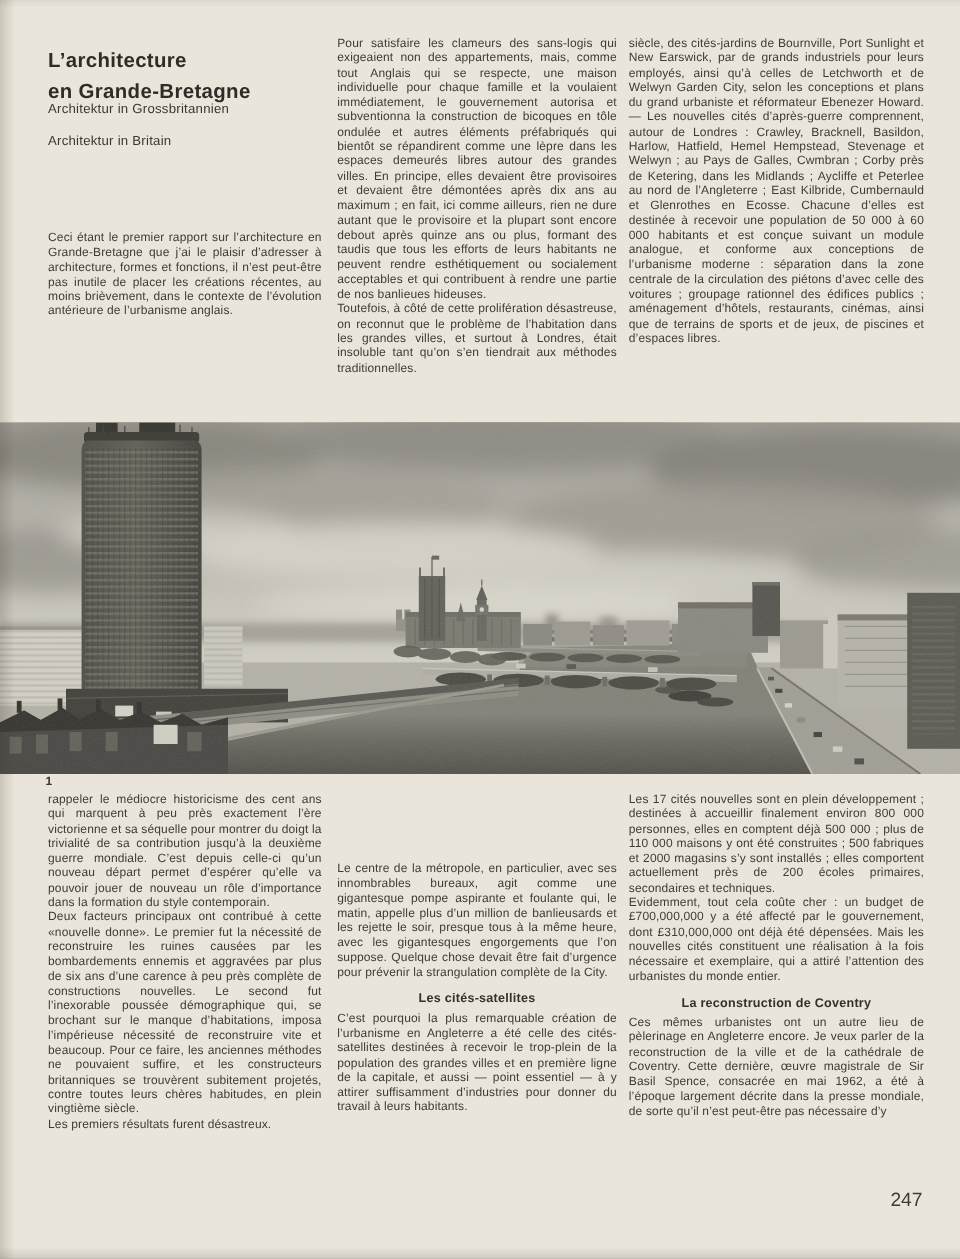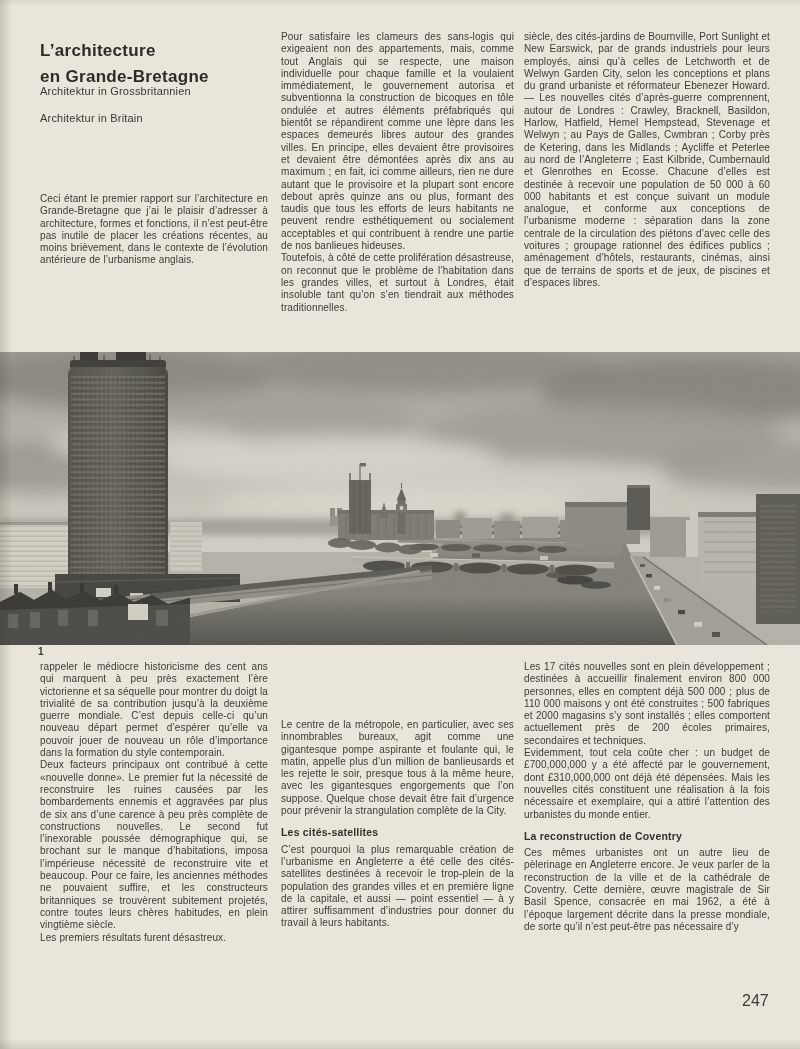--- a/index.html
+++ b/index.html
@@ -16,21 +16,21 @@
   #subtitle-en{top:112px;}
 
   .col{position:absolute;text-align:justify;font-size:10px;line-height:12.3px;letter-spacing:.12px;color:#3d3b35;}
   .col p{margin:0;}
   #col1-top{left:40px;top:193px;width:228px;}
   #col2-top{left:281px;top:31px;width:233px;}
   #col3-top{left:524px;top:31px;width:246px;}
   #col1-bot{left:40px;top:661px;width:228px;}
   #col2-bot{left:281px;top:695px;width:233px;margin-top:24px;}
   #col3-bot{left:524px;top:661px;width:246px;}
-  .heading{font-weight:bold;font-size:10.5px;letter-spacing:.2px;color:#33312c;margin:9px 0 5px 0;text-align:left;}
+  .heading{font-weight:bold;font-size:10.5px;letter-spacing:.2px;color:#33312c;margin:9px 0 5px 0;text-align:center;}
 
   .photo{position:absolute;left:0;top:352px;width:800px;height:293px;overflow:hidden;background:#b6b3aa;}
   .photo svg{display:block;}
   .caption-number{position:absolute;left:38px;top:646px;font-size:10px;font-weight:bold;color:#3a3833;}
   .page-number{position:absolute;left:742px;top:992px;font-size:16px;color:#3d3b35;}
 </style>
 </head>
 <body>
 
 <div class="page">

